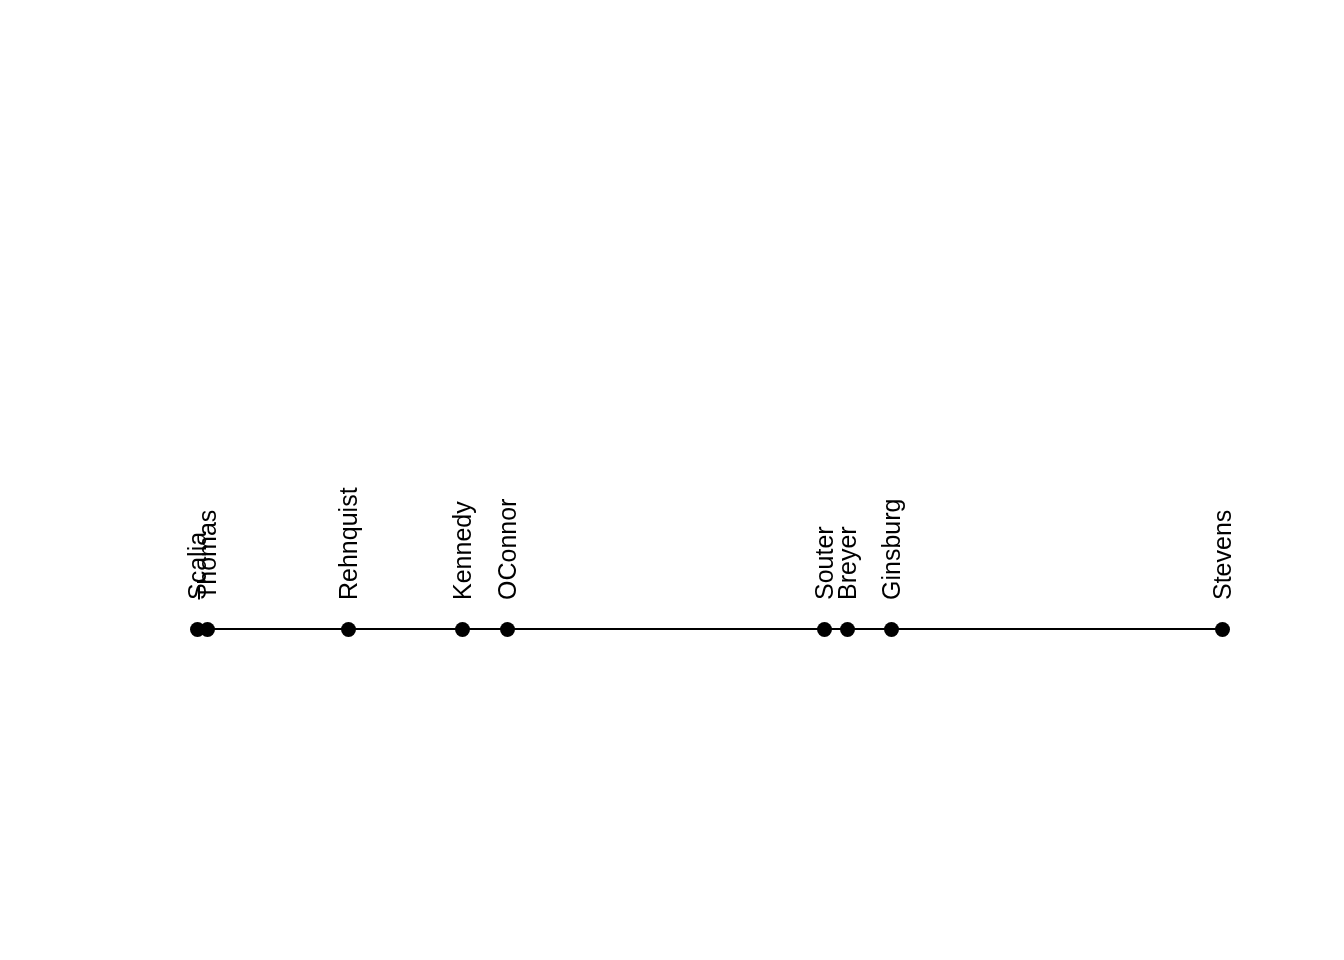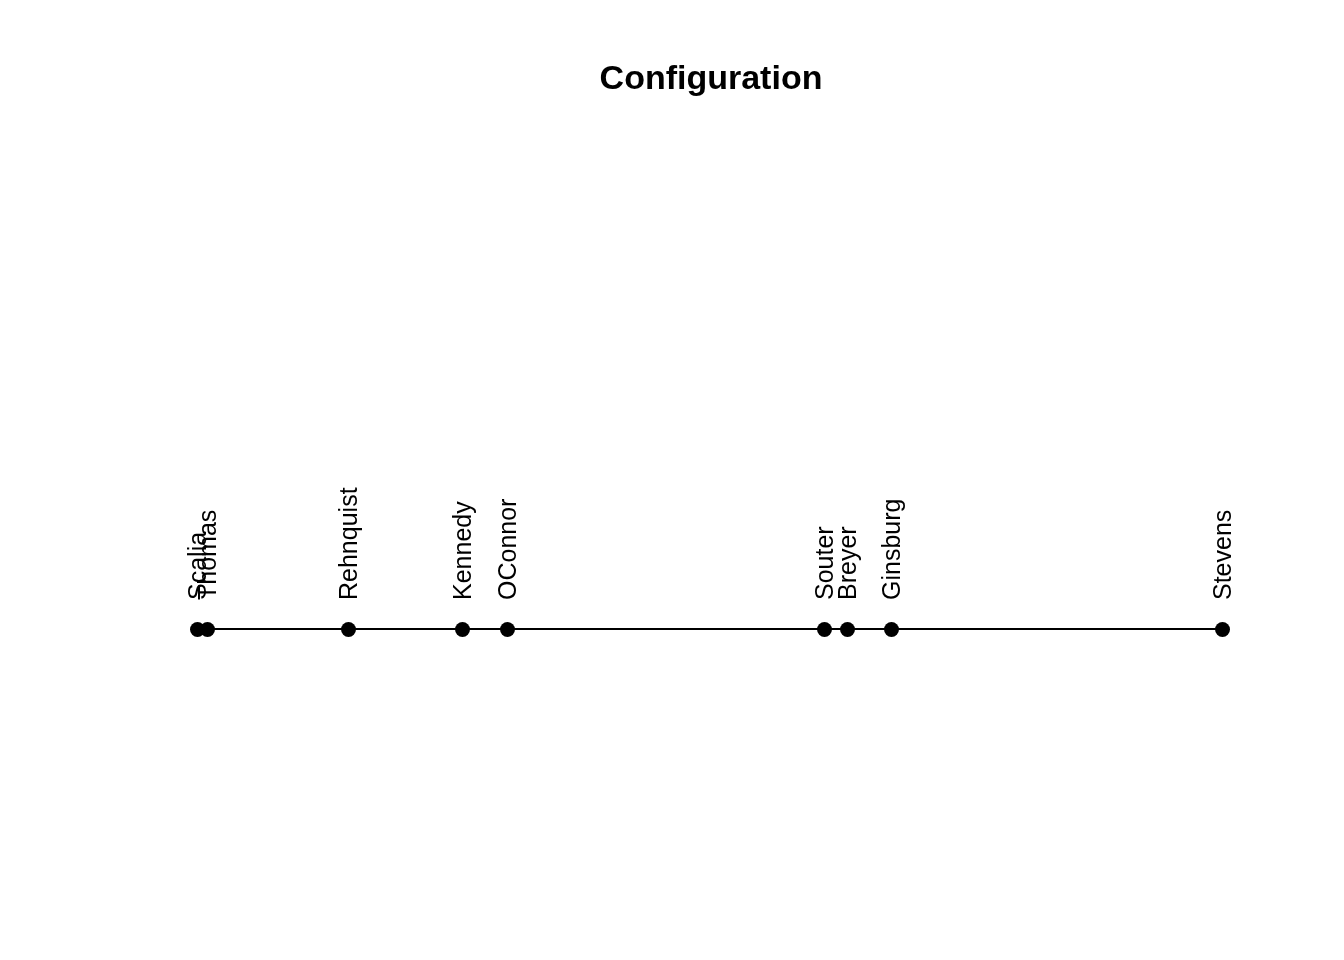--- a/index.html
+++ b/index.html
@@ -46,21 +46,20 @@
     white-space: nowrap;
     transform: rotate(-90deg);
     transform-origin: 0 0;
     color: #000000;
   }
 </style>
 </head>
 <body>
 
 <div id="canvas">
-  <div class="chart-title">Configuration</div>
   <div class="number-line" id="number-line" style="left: 197px; top: 628px; width: 1025px;"></div>
   <div id="points-layer">
       <div class="data-point" style="left: 189.5px; top: 621.5px;"></div>
       <div class="point-label" style="left: 184.5px; top: 600px;">Scalia</div>
       <div class="data-point" style="left: 199.5px; top: 621.5px;"></div>
       <div class="point-label" style="left: 194.5px; top: 600px;">Thomas</div>
       <div class="data-point" style="left: 340.5px; top: 621.5px;"></div>
       <div class="point-label" style="left: 335.5px; top: 600px;">Rehnquist</div>
       <div class="data-point" style="left: 454.5px; top: 621.5px;"></div>
       <div class="point-label" style="left: 449.5px; top: 600px;">Kennedy</div>

